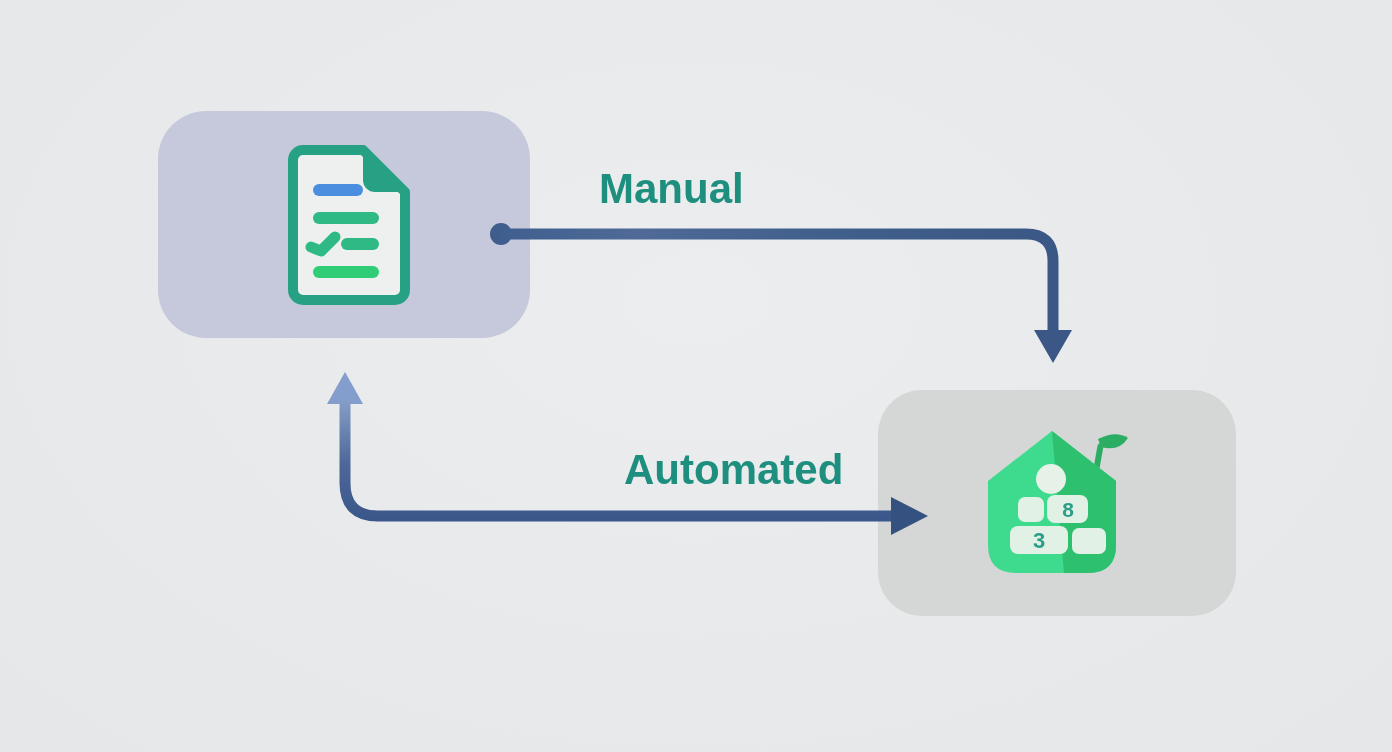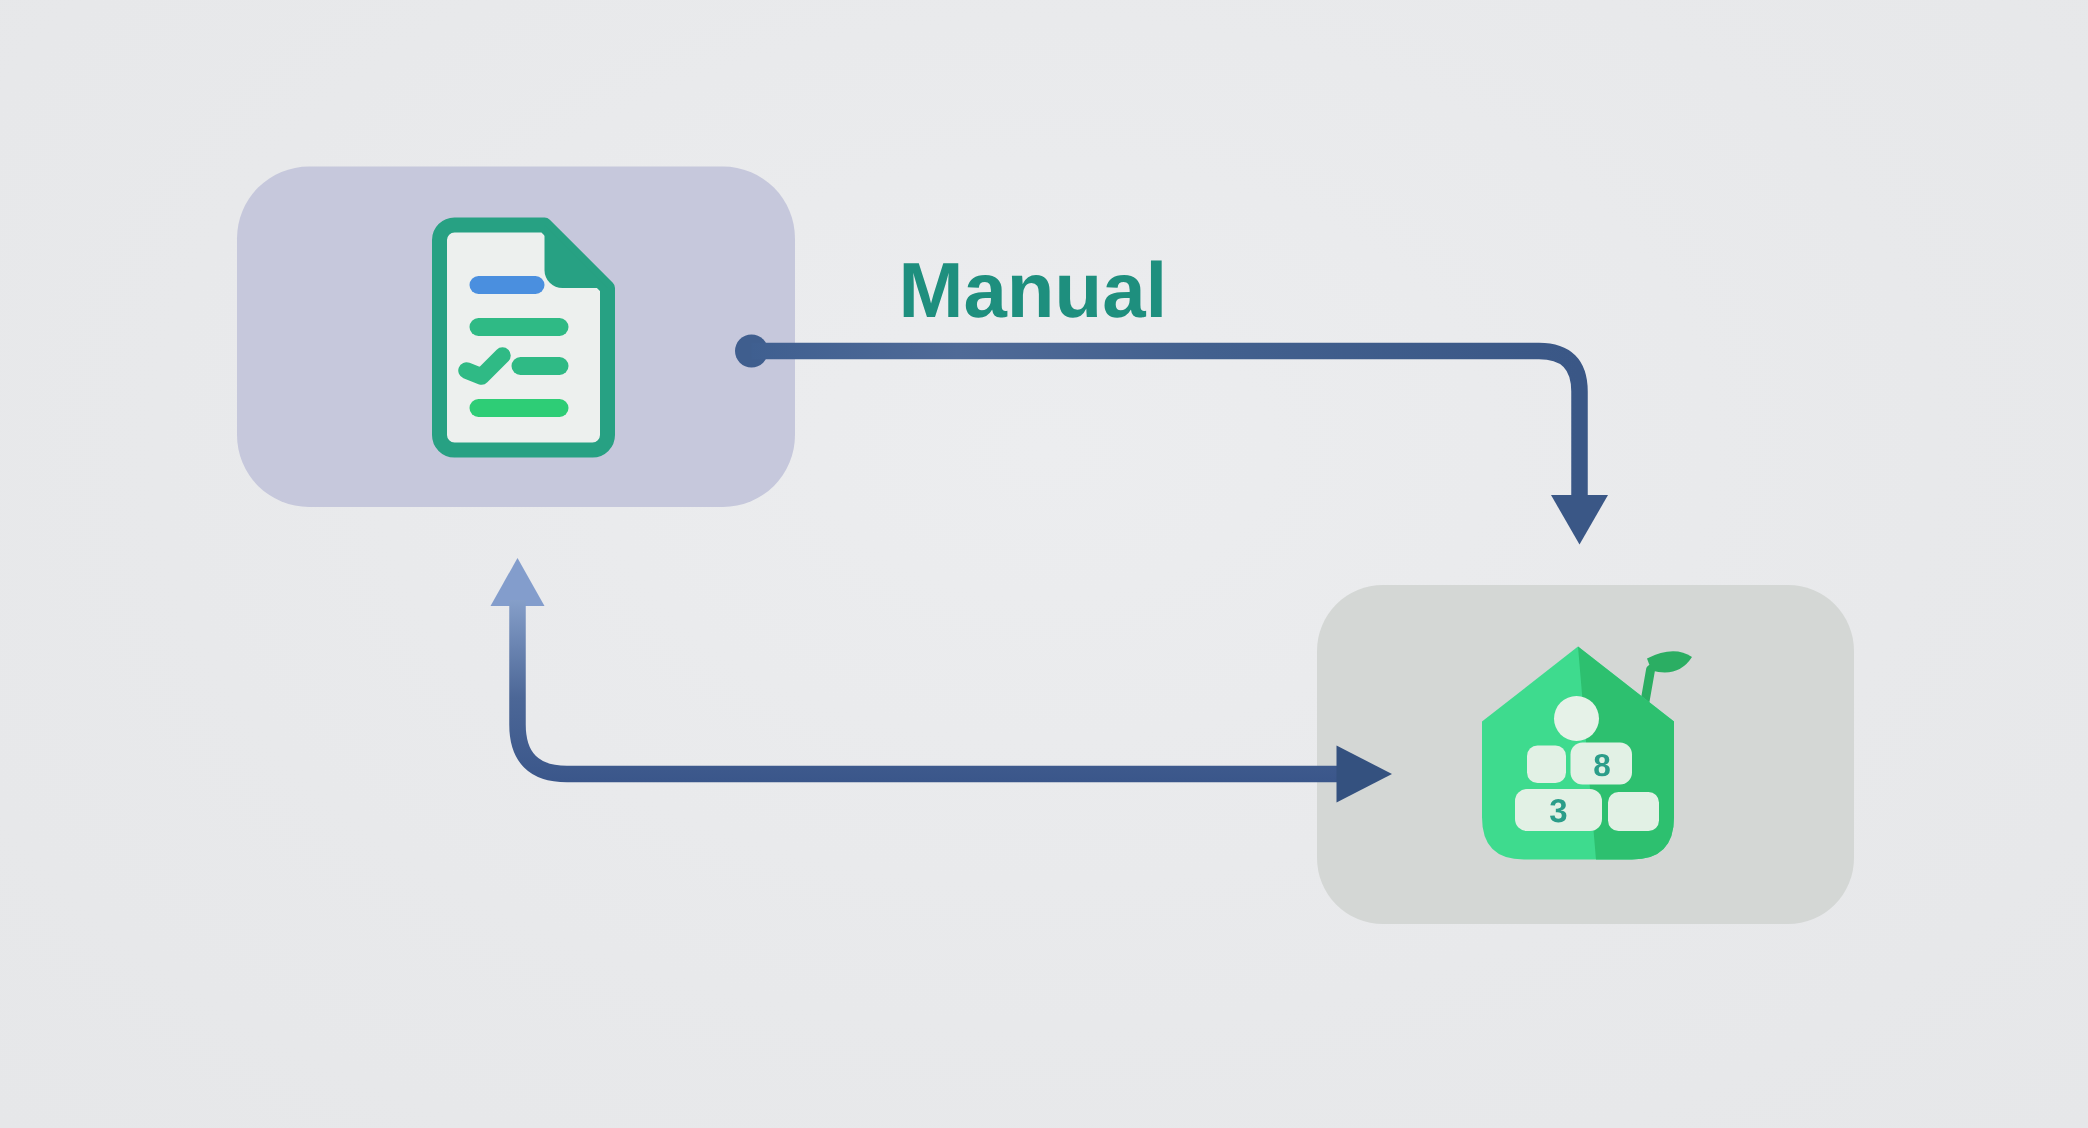--- a/index.html
+++ b/index.html
@@ -23,21 +23,21 @@
   .node-document {
     left: 158px; top: 111px; width: 372px; height: 227px;
     background: #c6c8dc; border-radius: 48px;
   }
   .node-house {
     left: 878px; top: 390px; width: 358px; height: 226px;
     background: #d4d7d5; border-radius: 44px;
   }
   .flow-label {
     position: absolute;
-    font-weight: 700; font-size: 52px; line-height: 1;
+    font-weight: 700; font-size: 42px; line-height: 1;
     color: #1e8f7e;
     letter-spacing: 0px;
     white-space: nowrap;
   }
   .label-manual   { left: 599px; top: 168px; }
   .label-automated{ left: 624px; top: 449px; }
   .arrow-layer { position: absolute; left: 0; top: 0; }
 </style>
 </head>
 <body>
@@ -101,14 +101,15 @@
     </g>
 
     <g>
       <polygon points="327,404 363,404 345,372" fill="#839dcc"></polygon>
       <path d="M 345 400 V 483 Q 345 516 378 516 H 892" fill="none" stroke="url(#ga)" stroke-width="11"></path>
       <polygon points="891,497 891,535 928,516" fill="#34517f"></polygon>
     </g>
   </svg>
 
   <div class="flow-label label-manual">Manual</div>
+  <div class="flow-label label-automated">Automated</div>
 
 </div>
 
 </body></html>

